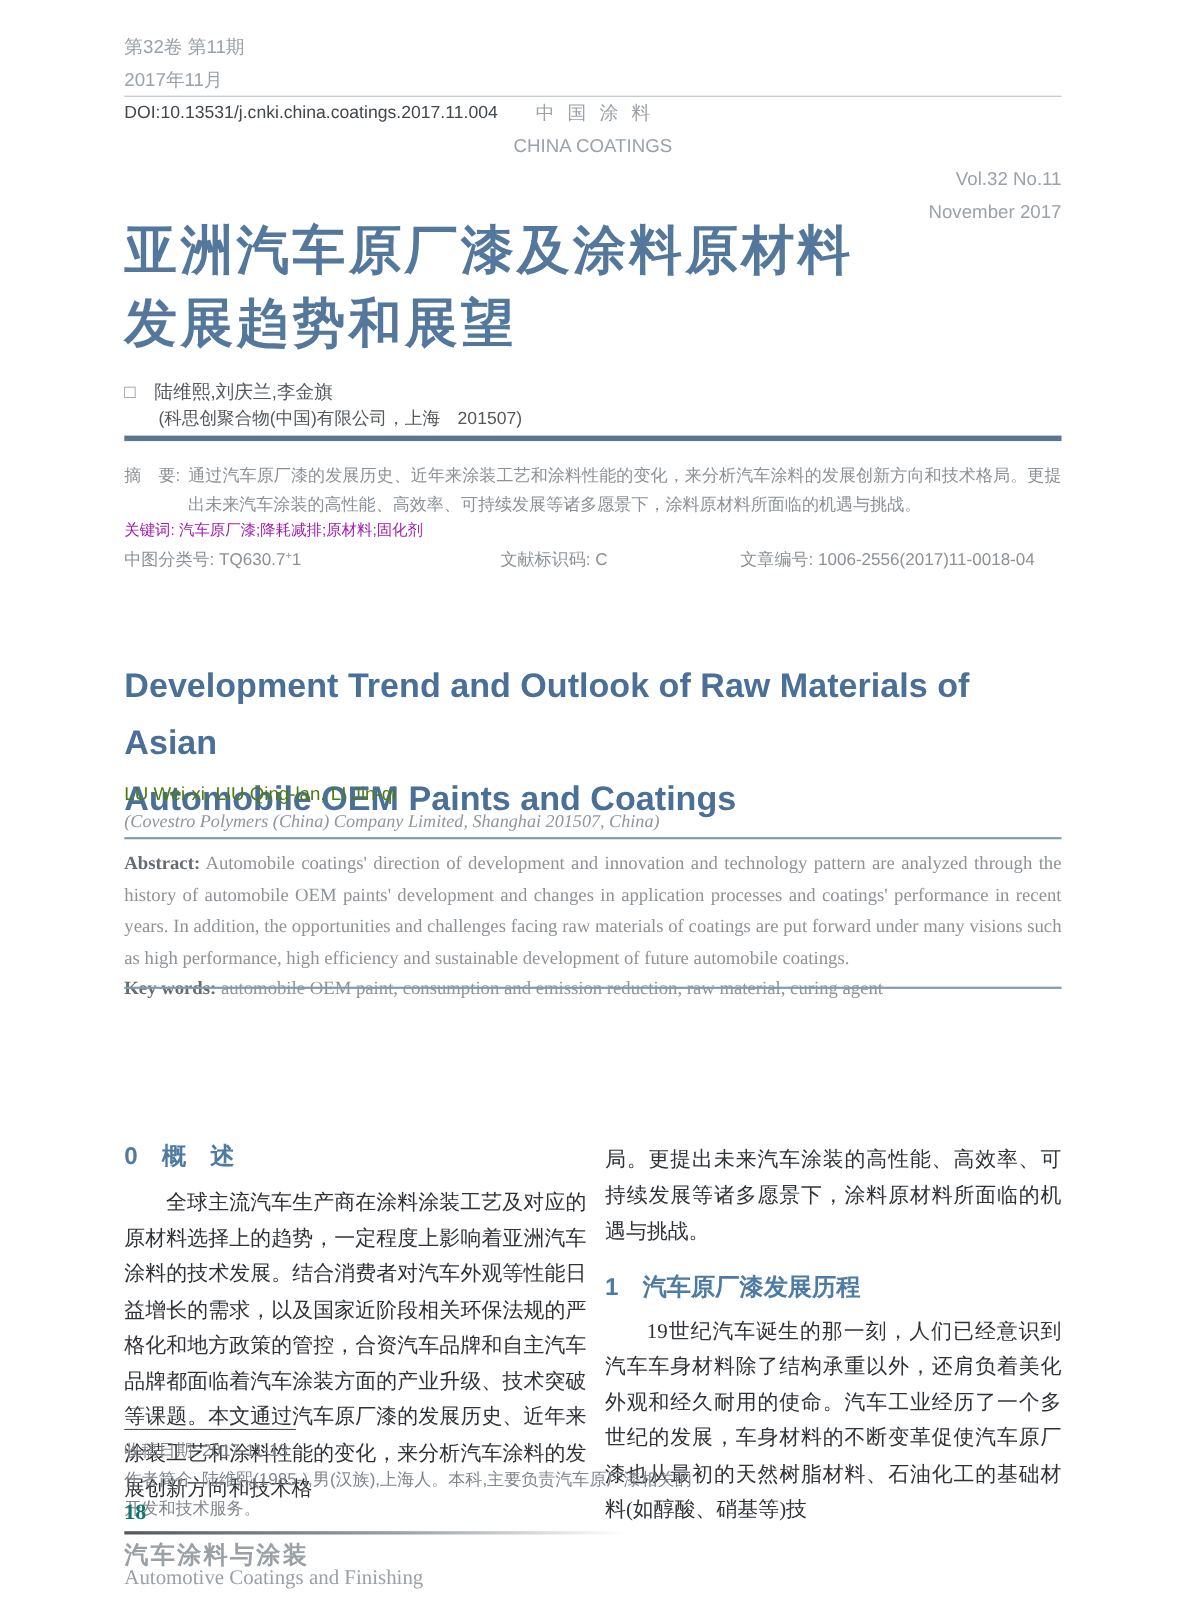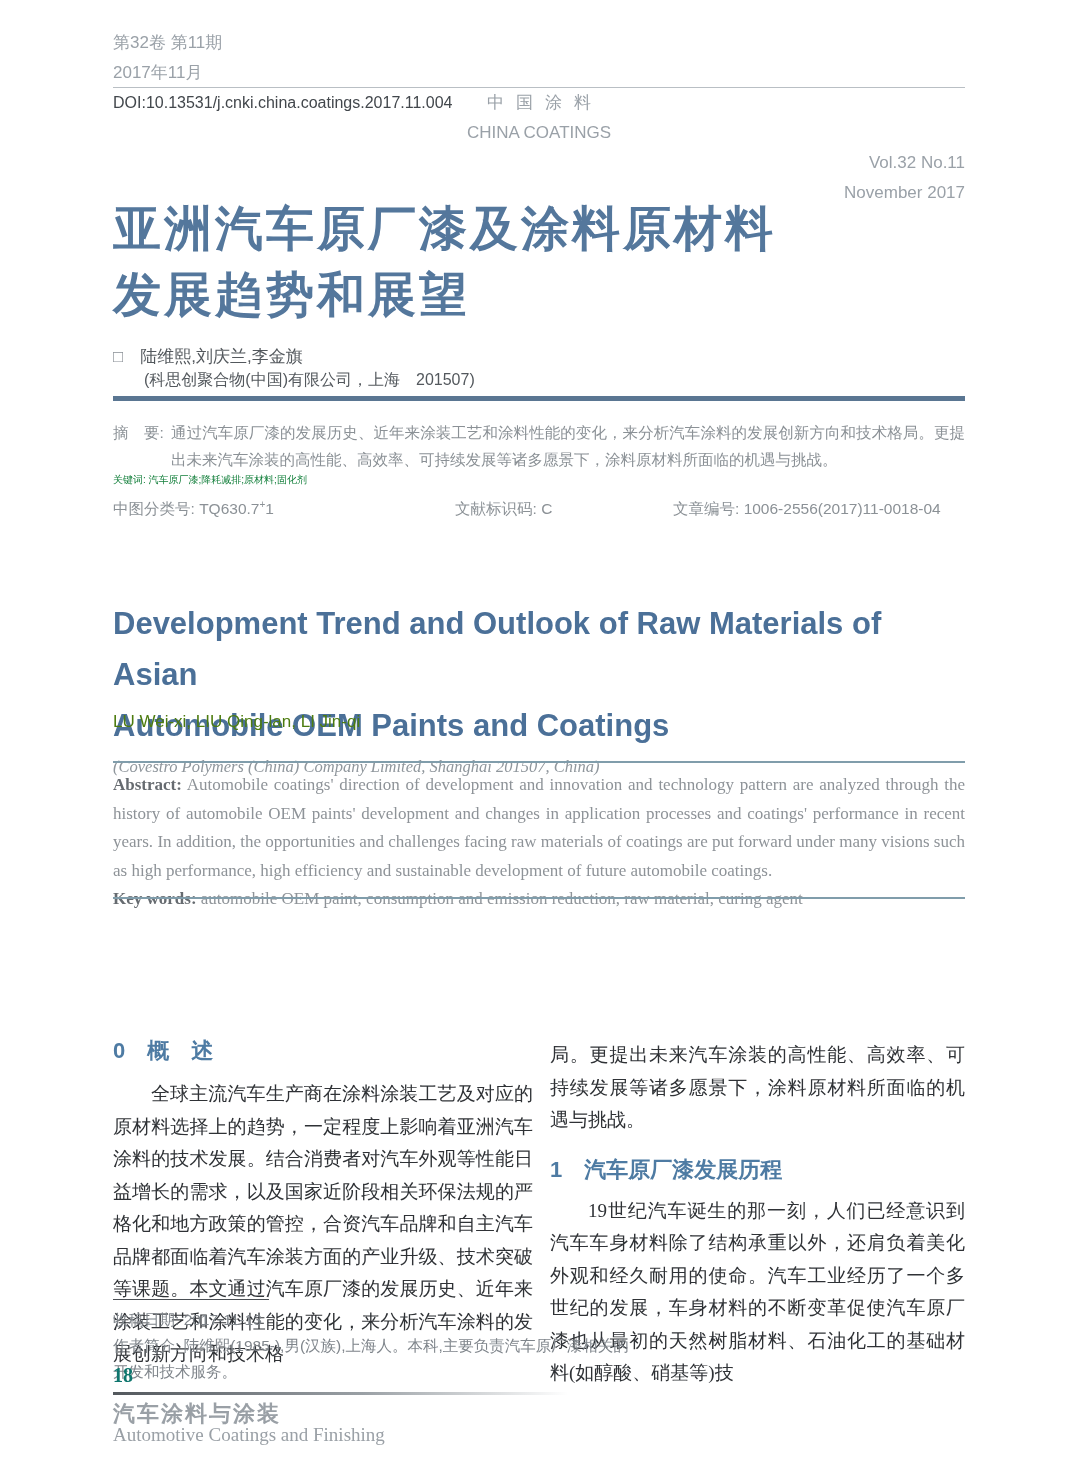--- a/index.html
+++ b/index.html
@@ -19,31 +19,31 @@
   
   .cn-title{top:196px;font-size:48px;font-weight:bold;color:#54779c;line-height:66px;letter-spacing:3px;}
   .cn-authors{top:345px;font-size:17px;color:#53585d;}
   .cn-authors .marker{color:#8a9096;margin-right:17px;}
   .cn-affil{top:370px;font-size:16px;color:#53585d;padding-left:31px;}
   .bar{top:396px;height:5px;background:#5a7692;}
 
   
   .cn-abs{top:419px;font-size:15.5px;line-height:27px;color:#8b9196;text-align:justify;padding-left:58px;box-sizing:border-box;}
   .cn-abs .lbl{display:inline-block;width:58px;margin-left:-58px;}
-  .cn-kw{top:473px;font-size:10px;color:#15803d;}
+  .cn-kw{top:473px;font-size:14px;color:#a21caf;}
   .clc-row{top:499px;font-size:15.5px;color:#8b9196;height:22px;}
   .clc-row .c1{position:absolute;left:0;}
   .clc-row .c2{position:absolute;left:342px;}
   .clc-row .c3{position:absolute;left:560px;}
   sup{font-size:10px;}
 
   
   .en-title{top:598px;font-size:31px;font-weight:bold;color:#4b7098;line-height:51px;}
   .en-auth{top:712px;font-size:17px;color:#4d7c0f;}
-  .en-affil{top:737px;font-family:"Liberation Serif",serif;font-style:italic;font-size:16.5px;color:#8f969c;margin-top:20px;}
+  .en-affil{top:737px;font-family:"Liberation Serif",serif;font-style:italic;font-size:16.5px;color:#8f969c;}
   .rule-a{top:761px;height:2px;background:#809dab;}
   .en-abs{top:771px;font-family:"Liberation Serif",serif;font-size:17px;line-height:28.5px;color:#8e9398;text-align:justify;}
   .en-abs .blabel{font-weight:bold;color:#666b70;}
   .rule-b{top:897px;height:2px;background:#809dab;}
 
   
   .columns{top:1030px;display:flex;gap:17px;}
   .col{width:420px;}
   .col-r{width:415px;padding-top:9px;}
   h2.section{margin:6px 0 12px 0;font-size:22px;font-weight:bold;color:#4e7ba3;font-family:"Liberation Sans",sans-serif;}

